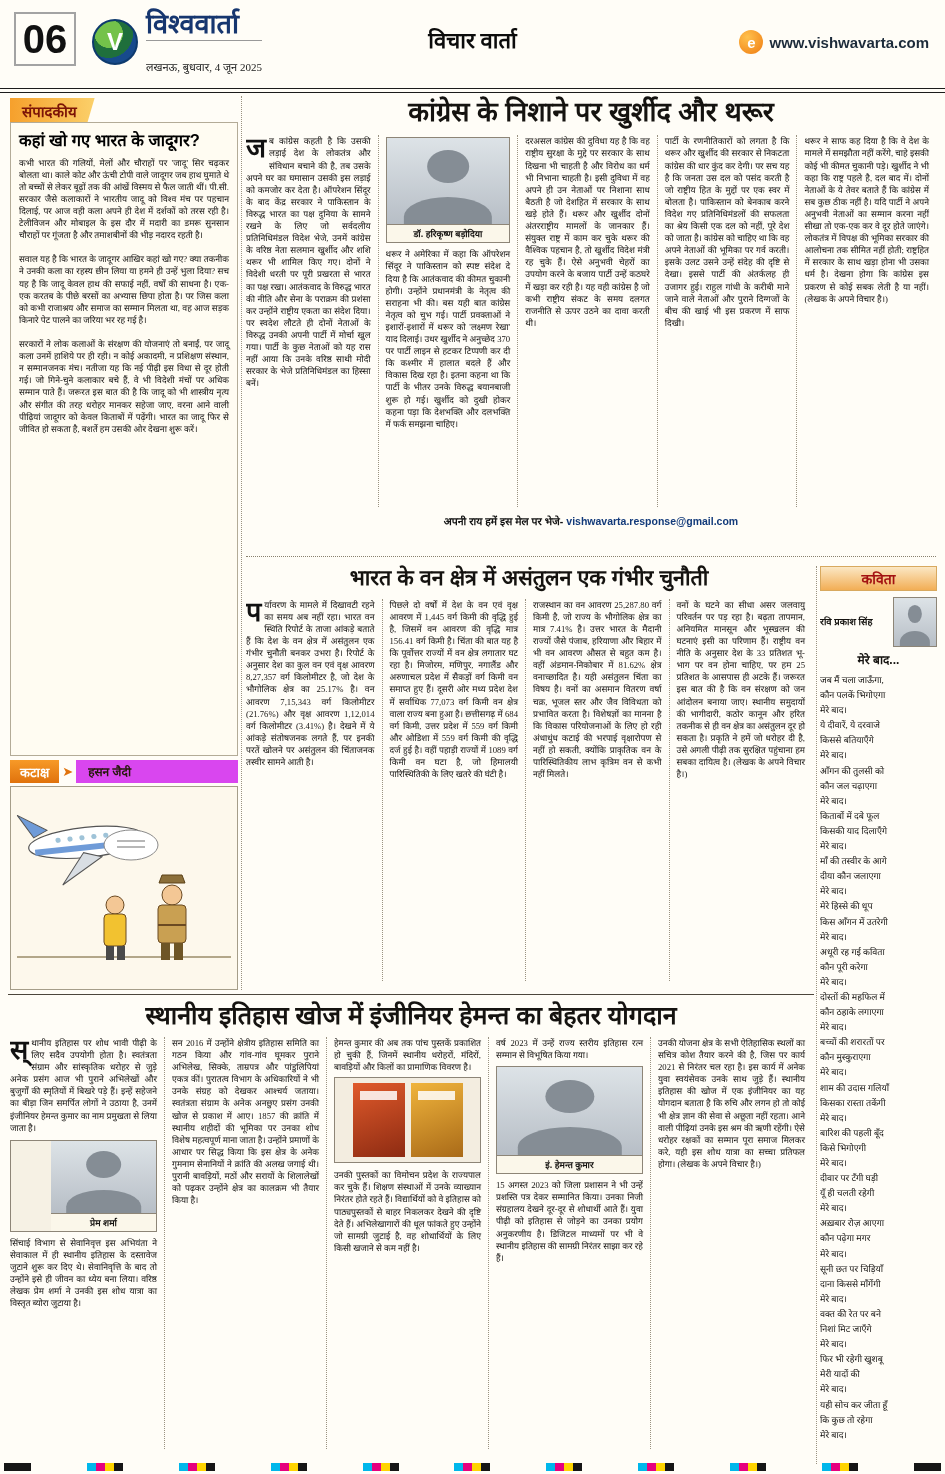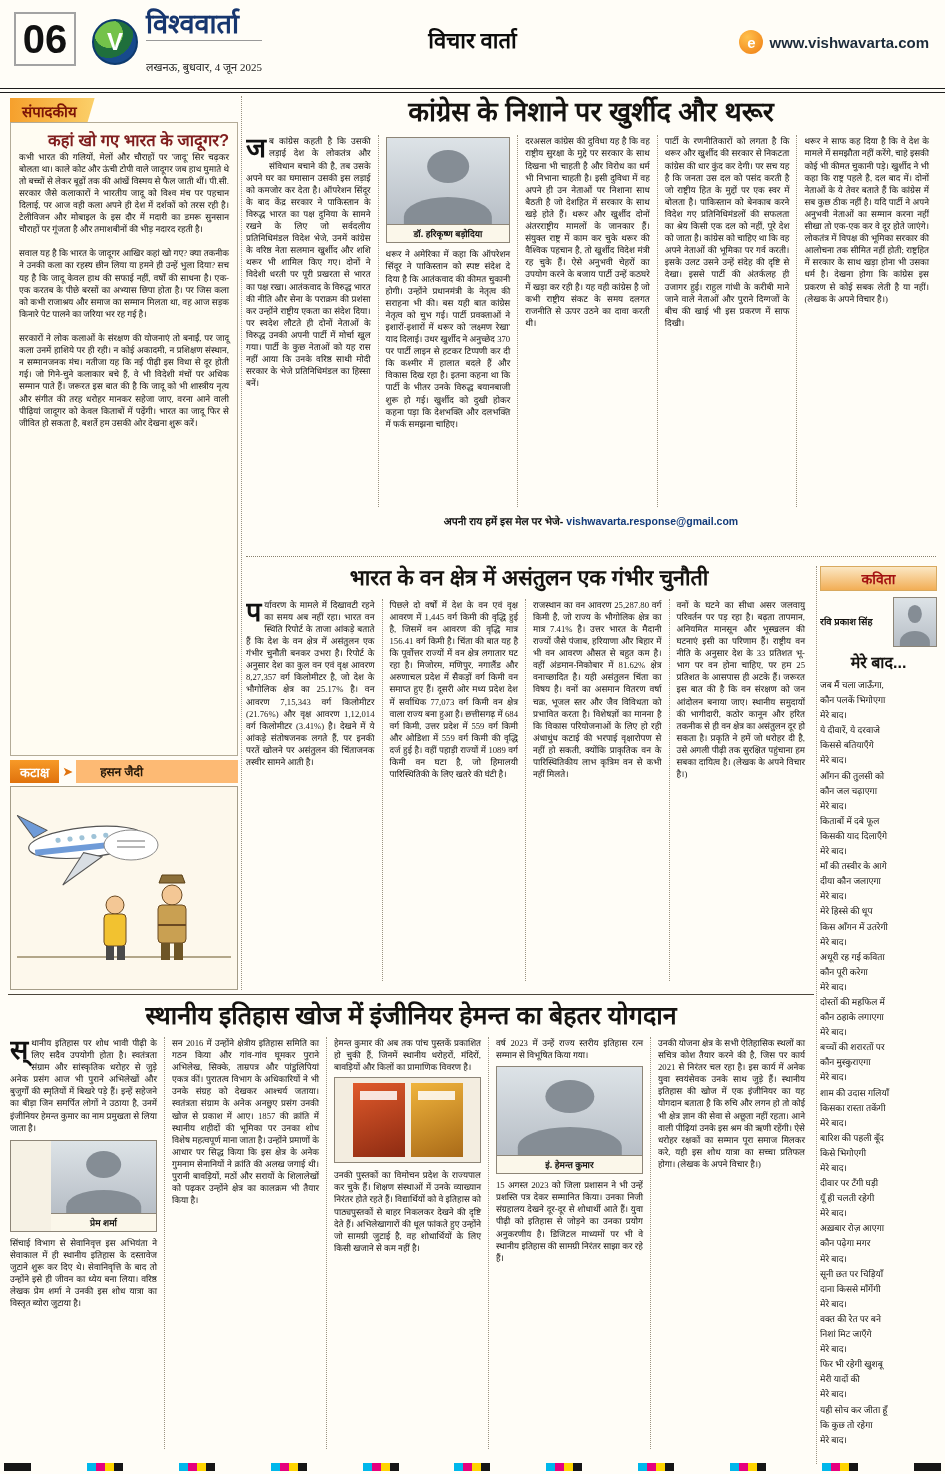--- a/index.html
+++ b/index.html
@@ -44,31 +44,31 @@
   .auth-cap { font-family:"Liberation Sans", sans-serif; font-weight:bold; font-size:9px; text-align:center;
               padding:2px 1px; border-top:1px solid #8d8577; background:#fbf7ea; white-space:nowrap; overflow:hidden; }
 
   
   .edit-tab { position:absolute; left:10px; top:98px; padding:3px 18px 3px 12px;
               background:linear-gradient(90deg,#f6a02c,#fbd06a); color:#7c1407;
               font-family:"Liberation Sans", sans-serif; font-weight:bold; font-size:15px;
               clip-path:polygon(0 0,100% 0,91% 100%,0 100%); }
   .edit-box { position:absolute; left:10px; top:122px; width:228px; height:634px;
               border:1px solid #b3ab97; background:#fffcf2; padding:7px 8px; overflow:hidden; }
-  .edit-head { color:#7f1d1d; font-family:"Liberation Sans", sans-serif; font-weight:bold; font-size:16.5px;
-               text-align:right; line-height:1.25; }
+  .edit-head { color:#000000; font-family:"Liberation Sans", sans-serif; font-weight:bold; font-size:16.5px;
+               text-align:left; line-height:1.25; margin-bottom:6px; }
 
   
   .kataksh-row { position:absolute; left:10px; top:760px; width:228px; height:23px; display:flex; align-items:stretch; }
   .kataksh-label { background:linear-gradient(180deg,#f79a28,#e0720c); color:#fff;
                    font-family:"Liberation Sans", sans-serif; font-weight:bold; font-size:13px;
                    padding:2px 10px; display:flex; align-items:center; }
   .kataksh-arrow { color:#e0720c; font-size:13px; display:flex; align-items:center; padding:0 3px; }
-  .kataksh-author { flex:1; background:#fdba74; color:#25180a; font-family:"Liberation Sans", sans-serif;
-                    font-weight:bold; font-size:12px; display:flex; align-items:center; padding-left:24px; }
+  .kataksh-author { flex:1; background:#d946ef; color:#25180a; font-family:"Liberation Sans", sans-serif;
+                    font-weight:bold; font-size:12px; display:flex; align-items:center; padding-left:12px; }
   .cartoon-box { position:absolute; left:10px; top:786px; width:228px; height:204px;
                  border:1px solid #a59d89; background:#fdf8ec; overflow:hidden; }
 
   
   .lead { position:absolute; left:246px; top:96px; width:690px; }
   .lead-head { font-family:"Liberation Sans", sans-serif; font-weight:bold; font-size:27px; text-align:center; line-height:1.2; }
   .lead .col { height:372px; }
   .feedback { margin-top:7px; text-align:center; font-family:"Liberation Sans", sans-serif;
               font-weight:bold; font-size:10.5px; color:#111; }
   .feedback .mail { color:#123a7a; }
@@ -80,21 +80,21 @@
   .forest .col { height:382px; }
 
   
   .poem { position:absolute; left:820px; top:566px; width:117px; height:898px; overflow:hidden; }
   .poem-label { background:linear-gradient(180deg,#fbe7c4,#f2ae55); color:#a31212; text-align:center;
                 font-family:"Liberation Sans", sans-serif; font-weight:bold; font-size:14px; padding:2px 0;
                 border:1px solid #d8a95f; }
   .poem-authrow { display:flex; gap:0; align-items:center; margin:6px 0 2px; }
   .poem-authname { flex:1; font-family:"Liberation Sans", sans-serif; font-weight:bold; font-size:9.5px; line-height:1.3; }
   .poem-photo { width:44px; height:50px; border:1px solid #8d8577; flex:0 0 auto; }
-  .poem-title { text-align:center; font-family:"Liberation Sans", sans-serif; font-weight:bold; font-size:16px; margin:4px 0 5px; }
+  .poem-title { text-align:center; font-family:"Liberation Sans", sans-serif; font-weight:bold; font-size:12px; margin:4px 0 5px; }
   .poem-lines { font-size:9px; line-height:15.1px; white-space:pre-line; color:#141210; }
 
   
   .hist-sep { position:absolute; left:8px; top:994px; width:806px; border-top:1px solid #4c463c; }
   .hist { position:absolute; left:10px; top:1000px; width:802px; }
   .hist-head { font-family:"Liberation Sans", sans-serif; font-weight:bold; font-size:25px; text-align:center; line-height:1.2; }
   .hist .col { height:412px; }
   .books { display:flex; gap:6px; justify-content:center; padding:5px; border:1px solid #8d8577; background:#f3ede0; margin:4px 0 6px; }
   .book { width:52px; height:74px; display:flex; align-items:flex-start; justify-content:center; padding-top:8px; }
   .book-1 { background:linear-gradient(160deg,#e05a2b,#8d2b12); }

